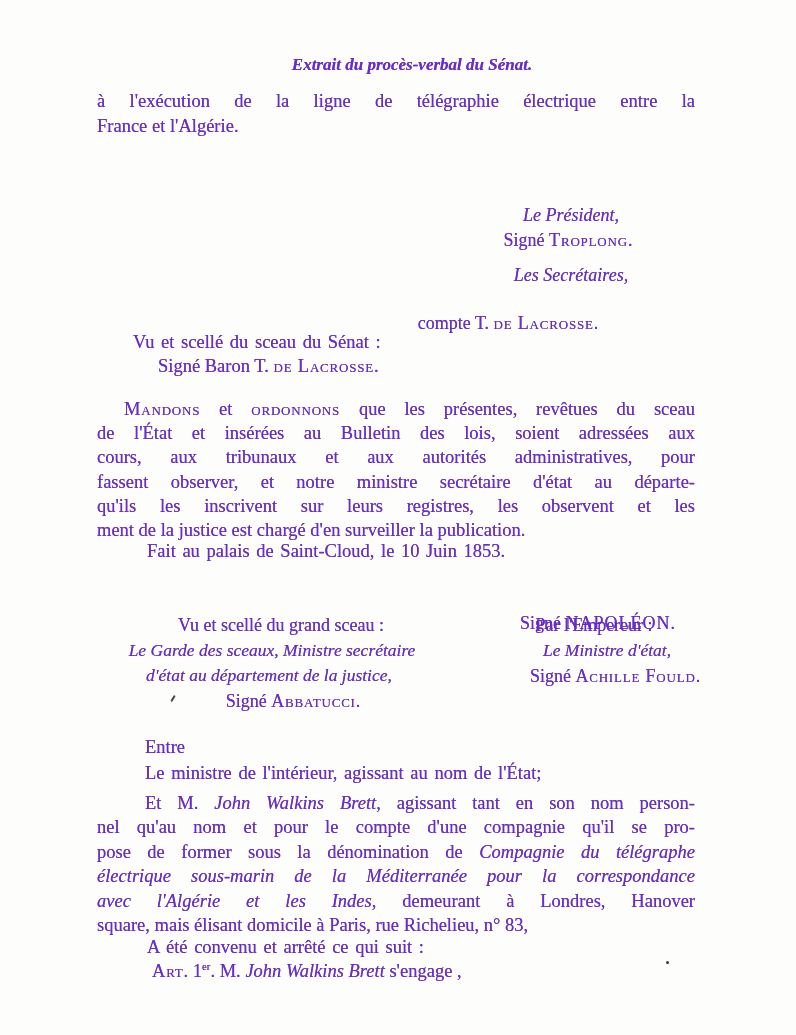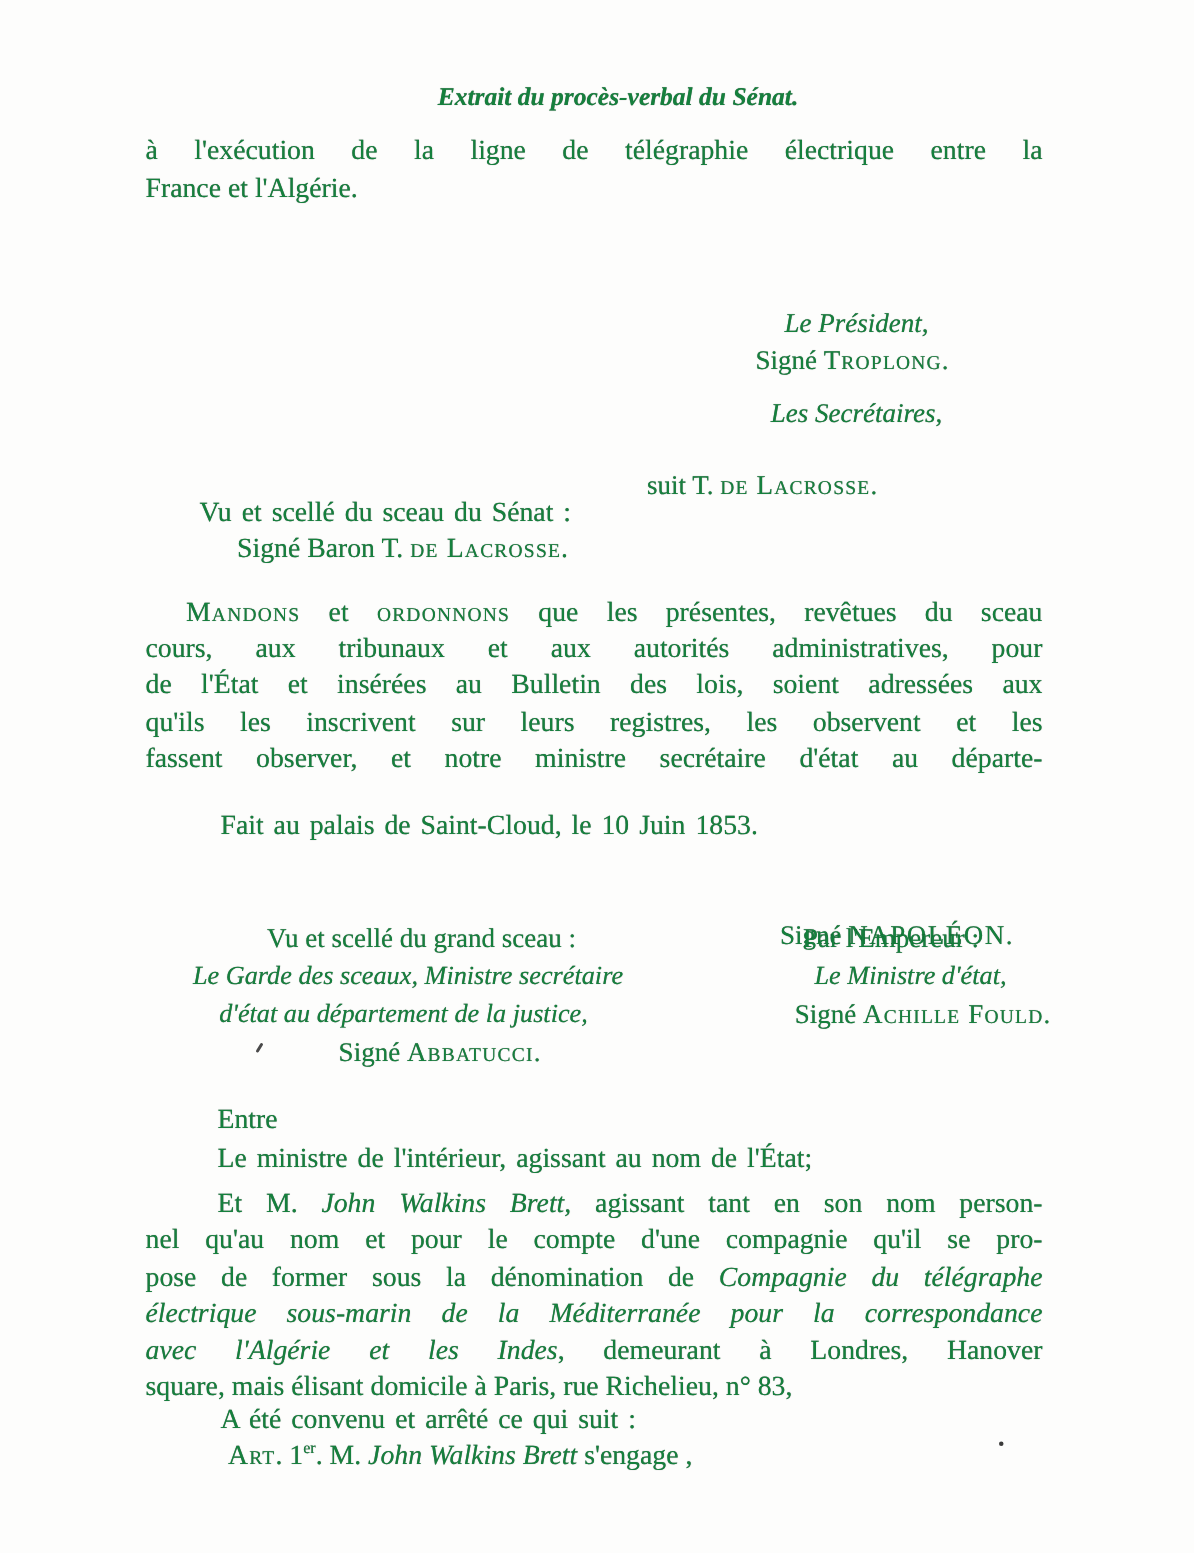--- a/index.html
+++ b/index.html
@@ -1,21 +1,21 @@
 <!DOCTYPE html>
 <html><head>
 <meta charset="utf-8">
 <style>
   html, body { margin: 0; padding: 0; background: #e8e8e8; }
   .page {
     position: relative;
     width: 796px;
     height: 1035px;
     background: #fdfdfc;
-    color: #15803d;
+    color: #6d28d9;
     font-family: "Liberation Serif", "DejaVu Serif", serif;
     font-size: 18.5px;
     overflow: hidden;
     text-shadow: 0 0 .5px rgba(10,10,10,.6);
   }
   .blk { position: absolute; }
   .c   { position: absolute; transform: translateX(-50%); white-space: nowrap; }
   .l   { position: absolute; white-space: nowrap; }
   .j   { text-align: justify; text-align-last: justify; }
   .it  { font-style: italic; text-align: right; }
@@ -50,31 +50,32 @@
   <div class="blk senate-para" style="left:97px; top:89px; width:598px;">
     <div class="j">à l'exécution de la ligne de télégraphie électrique entre la</div>
     <div>France et l'Algérie.</div>
   </div>
 
 
   <div class="c sigrole" style="left:571px; top:205px;">Le Président,</div>
   <div class="c signame" style="left:568px; top:230px;"><span>Signé </span><span class="sc">Troplong</span><span>.</span></div>
 
   <div class="c sigrole" style="left:571px; top:265px;">Les Secrétaires,</div>
-  <div class="c signame" style="left:508px; top:313px;"><span>suit T. </span><span class="sc">de Lacrosse</span><span>.</span></div>
+  <div class="c signame" style="left:508px; top:313px;"><span>compte T. </span><span class="sc">de Lacrosse</span><span>.</span></div>
 
   <div class="l ws1" style="left:133px; top:332px;">Vu et scellé du sceau du Sénat :</div>
   <div class="l" style="left:158px; top:356px;"><span>Signé Baron T. </span><span class="sc">de Lacrosse</span><span>.</span></div>
 
   <div class="blk mandons-para" style="left:97px; top:397px; width:598px;">
     <div class="j" style="text-indent:27px;"><span class="sc">Mandons</span><span> et </span><span class="sc">ordonnons</span><span> que les présentes, revêtues du sceau</span></div>
+    <div class="j">de l'État et insérées au Bulletin des lois, soient adressées aux</div>
     <div class="j">cours, aux tribunaux et aux autorités administratives, pour</div>
-    <div class="j">de l'État et insérées au Bulletin des lois, soient adressées aux</div>
+    <div class="j">fassent observer, et notre ministre secrétaire d'état au départe-</div>
     <div class="j">qu'ils les inscrivent sur leurs registres, les observent et les</div>
-    <div class="j">fassent observer, et notre ministre secrétaire d'état au départe-</div>
+    <div>ment de la justice est chargé d'en surveiller la publication.</div>
   </div>
 
   <div class="blk ws1" style="left:97px; top:541px; width:598px; text-indent:50px;">Fait au palais de Saint-Cloud, le 10 Juin 1853.</div>
 
   <div class="c signame" style="left:598px; top:613px;"><span>Signé </span><span class="caps">NAPOLÉON.</span></div>
 
   <div class="c" style="left:281px; top:615px; font-size:18px;">Vu et scellé du grand sceau :</div>
   <div class="c colline-it" style="left:272px; top:640px;">Le Garde des sceaux, Ministre secrétaire</div>
   <div class="c colline-it" style="left:269px; top:665px;">d'état au département de la justice,</div>
   <div class="c signame" style="left:293px; top:691px;"><span>Signé </span><span class="sc">Abbatucci</span><span>.</span></div>

